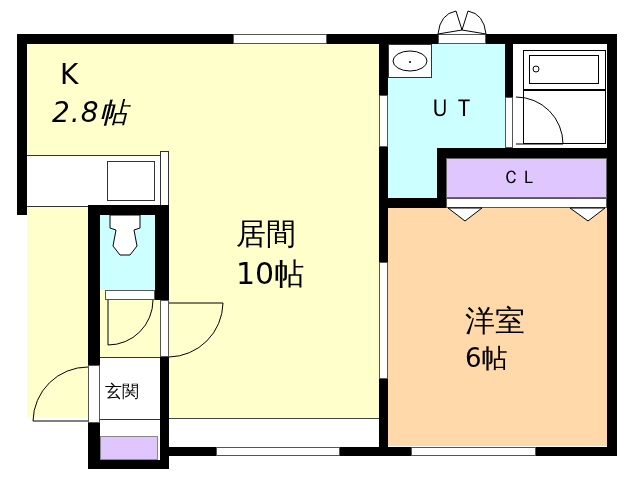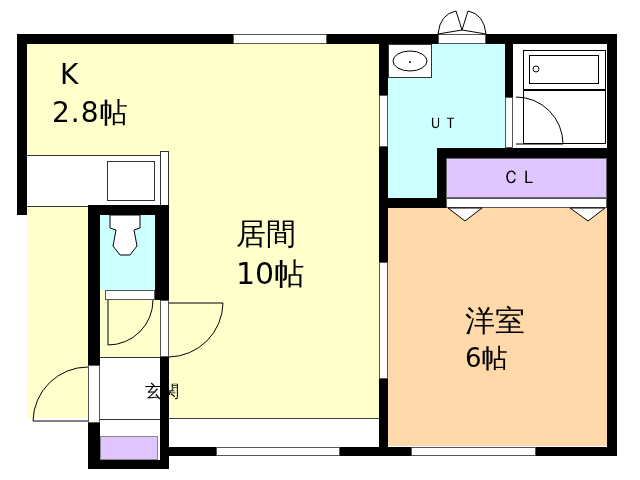--- a/index.html
+++ b/index.html
@@ -73,20 +73,20 @@
   <line x1="516" y1="144" x2="563" y2="144" stroke="#000"></line>
   <path d="M438 34 Q440 14 456 11 L462 30 Z M486 34 Q484 14 468 11 L462 30 Z" fill="#fff" stroke="#000"></path>
   <path d="M448 208 L465 221 L482 208 Z M570 208 L588 221 L605 208 Z" fill="#fff" stroke="#000"></path>
   <path d="M110 215 L110 228 L116 230 L113 246 L120 255 L130 255 L137 246 L134 230 L140 228 L140 215 Z" fill="#fff" stroke="#000"></path>
   <path d="M153 300 A45 45 0 0 1 108 345 L108 300" fill="none" stroke="#000"></path>
   <path d="M169 303 L223 303 A55 55 0 0 1 169 357" fill="none" stroke="#000"></path>
   <path d="M88 367 A55 55 0 0 0 33 421 L88 421" fill="none" stroke="#000"></path>
 </svg>
 
 <div class="lbl" style="left:60px;top:60px;font-size:28px;">K</div>
-<div class="lbl" style="left:52px;top:98px;font-size:28px;letter-spacing:1px;">2.8帖</div>
+<div class="lbl" style="left:52px;top:98px;font-size:28px;letter-spacing:1px;font-style:italic;">2.8帖</div>
 <div class="lbl" style="left:236px;top:218px;font-size:30px;">居間</div>
 <div class="lbl" style="left:236px;top:258px;font-size:30px;">10帖</div>
-<div class="lbl" style="left:428px;top:96px;font-size:15px;margin-top:20px;">ＵＴ</div>
+<div class="lbl" style="left:428px;top:96px;font-size:24px;">ＵＴ</div>
 <div class="lbl" style="left:502px;top:168px;font-size:18px;font-family:Liberation Serif, serif;">ＣＬ</div>
 <div class="lbl" style="left:465px;top:305px;font-size:30px;">洋室</div>
 <div class="lbl" style="left:465px;top:345px;font-size:26px;">6帖</div>
-<div class="lbl" style="left:105px;top:383px;font-size:17px;margin-left:40px;">玄関</div>
+<div class="lbl" style="left:105px;top:383px;font-size:17px;">玄関</div>
 
 </body></html>

